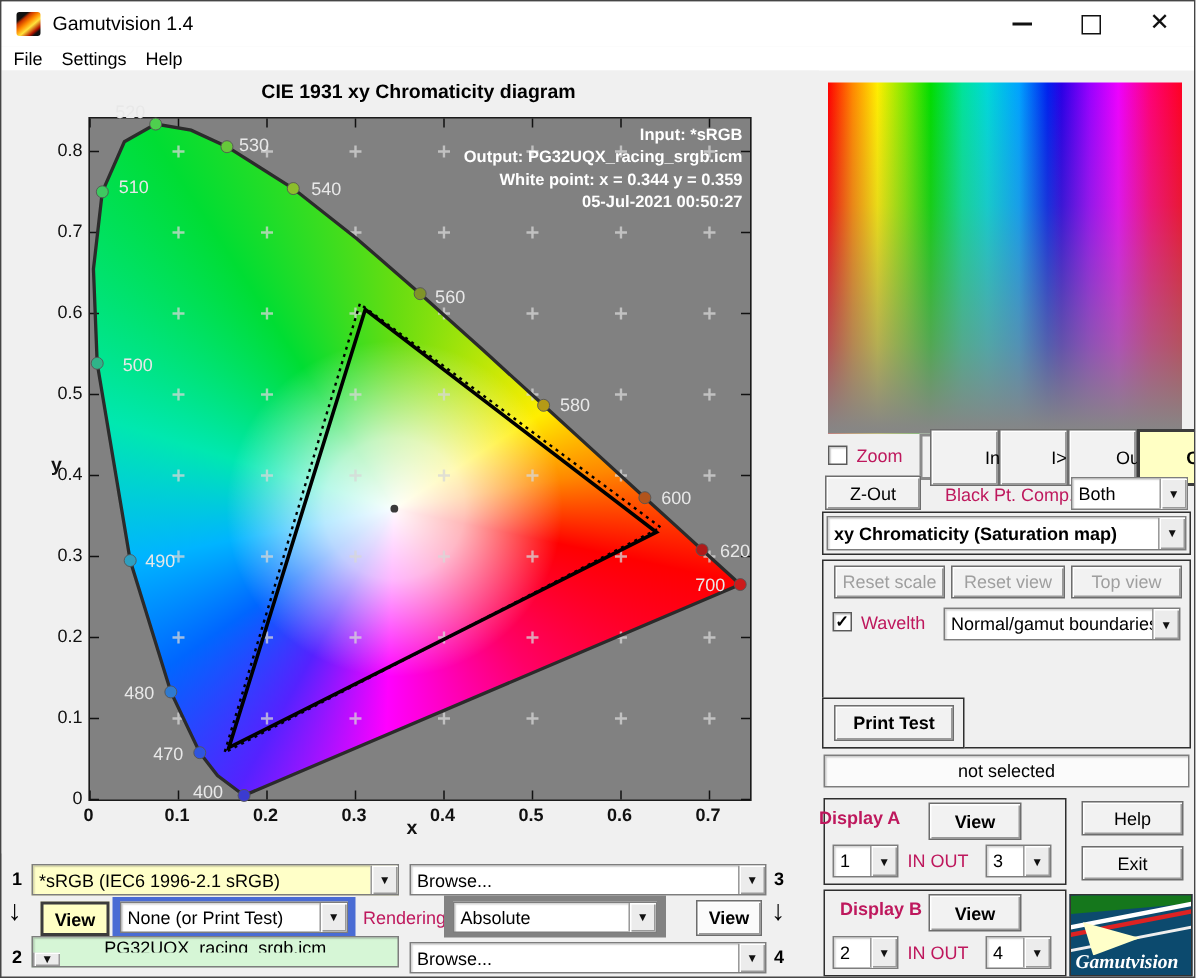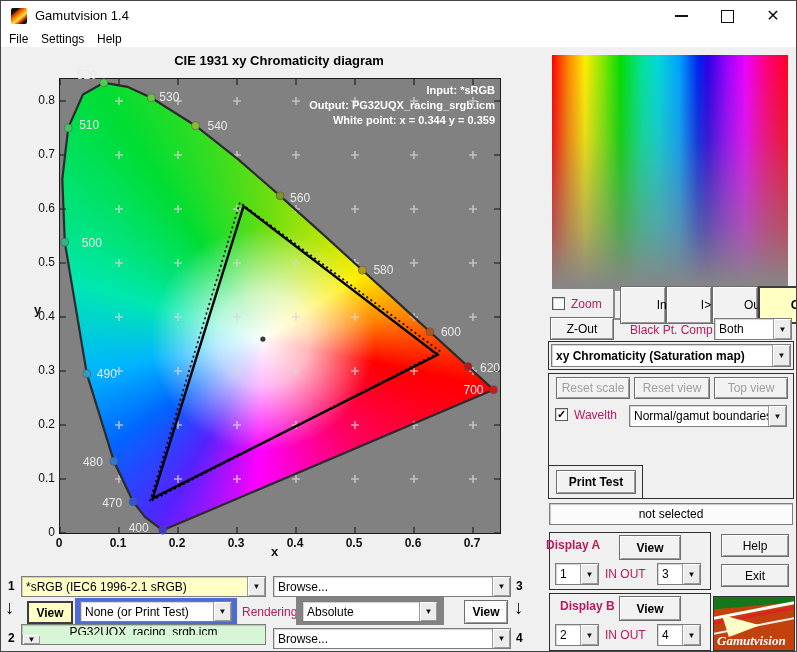--- a/index.html
+++ b/index.html
@@ -47,21 +47,21 @@
       display:flex;align-items:center;justify-content:center;font-size:12px;color:#000;box-sizing:border-box;}
   
   #hue-swatch{position:absolute;left:551px;top:54px;width:236px;height:234px;
      background:linear-gradient(to bottom,rgba(134,134,134,0) 0%,rgba(134,134,134,.18) 35%,rgba(134,134,134,.62) 75%,rgba(134,134,134,.97) 97%,#868686 100%),
        linear-gradient(to right,#ff0000 0%,#ff8800 7%,#ffee00 14%,#7ce800 22%,#00dd00 29%,#00e39a 38%,#00d8d8 45%,#00a2ff 54%,#0022ee 62%,#2a00e6 66%,#9900ff 74%,#ee00ff 82%,#ff0077 91%,#ff0022 100%);}
   
   #io-btn-panel{position:absolute;left:612px;top:288px;width:181px;height:31px;background:#f0f0f0;border:2px solid #8a8a8a;
       box-sizing:border-box;display:flex;align-items:center;justify-content:space-between;padding:0 5px;}
   #io-btn-panel .btn{position:static;height:38px;padding-left:44px;}
   
-  #logo{position:absolute;left:712px;top:595px;width:80px;height:53px;background:#c2410c;overflow:hidden;border:1px solid #333;}
+  #logo{position:absolute;left:712px;top:595px;width:80px;height:53px;background:#0c4a6e;overflow:hidden;border:1px solid #333;}
   #logo .band-green{position:absolute;left:-6px;top:-4px;width:110px;height:12px;background:#15771c;transform:rotate(-5deg);}
   #logo .stripe-w1{position:absolute;left:-10px;top:10px;width:120px;height:3px;background:#fff;transform:rotate(-11deg);}
   #logo .stripe-r{position:absolute;left:-10px;top:15px;width:120px;height:3px;background:#d22;transform:rotate(-11deg);}
   #logo .stripe-w2{position:absolute;left:-10px;top:26px;width:120px;height:2px;background:#eee;transform:rotate(-11deg);}
   #logo .sail{position:absolute;left:8px;top:14px;width:38px;height:26px;background:#ffffc9;clip-path:polygon(0 15%,100% 55%,18% 100%);}
   #logo .logotext{position:absolute;left:3px;bottom:1px;font-family:"Liberation Serif",serif;font-style:italic;font-weight:bold;
       font-size:13px;color:#ffffff;}
   .arrow-glyph{position:absolute;font-size:19px;font-weight:bold;color:#000;}
   .numlbl{position:absolute;font-size:12px;font-weight:bold;color:#000;}
   .bluewrap{position:absolute;background:#4a6cd4;}
@@ -217,20 +217,21 @@
           <circle cx="408.0" cy="287.5" r="4" fill="#b01a1a" stroke="#555" stroke-width="0.6"></circle>
           <text x="430.0" y="292.5" text-anchor="middle" font-size="12" fill="#e8e8e8" font-family="Liberation Sans, sans-serif">620</text>
           <circle cx="433.5" cy="310.7" r="4" fill="#cc1a1a" stroke="#555" stroke-width="0.6"></circle>
           <text x="413.5" y="314.7" text-anchor="middle" font-size="12" fill="#e8e8e8" font-family="Liberation Sans, sans-serif">700</text>
           <circle cx="202.9" cy="260.1" r="2.6" fill="#3a3a3a"></circle>
         </svg>
       <div id="info-lines">
           <div>Input:  *sRGB</div>
           <div>Output: PG32UQX_racing_srgb.icm</div>
           <div>White point:  x = 0.344  y = 0.359</div>
+          <div>05-Jul-2021 00:50:27</div>
         </div>
     </div>
     <div class="axisletter" style="left:270px;top:497px;">x</div>
     <div class="axisletter" style="left:33px;top:255px;">y</div>
   <div class="xticklabel" style="left: 38px; top: 489px;">0</div>
       <div class="xticklabel" style="left: 96.9971px; top: 489px;">0.1</div>
       <div class="xticklabel" style="left: 155.994px; top: 489px;">0.2</div>
       <div class="xticklabel" style="left: 214.991px; top: 489px;">0.3</div>
       <div class="xticklabel" style="left: 273.988px; top: 489px;">0.4</div>
       <div class="xticklabel" style="left: 332.985px; top: 489px;">0.5</div>

